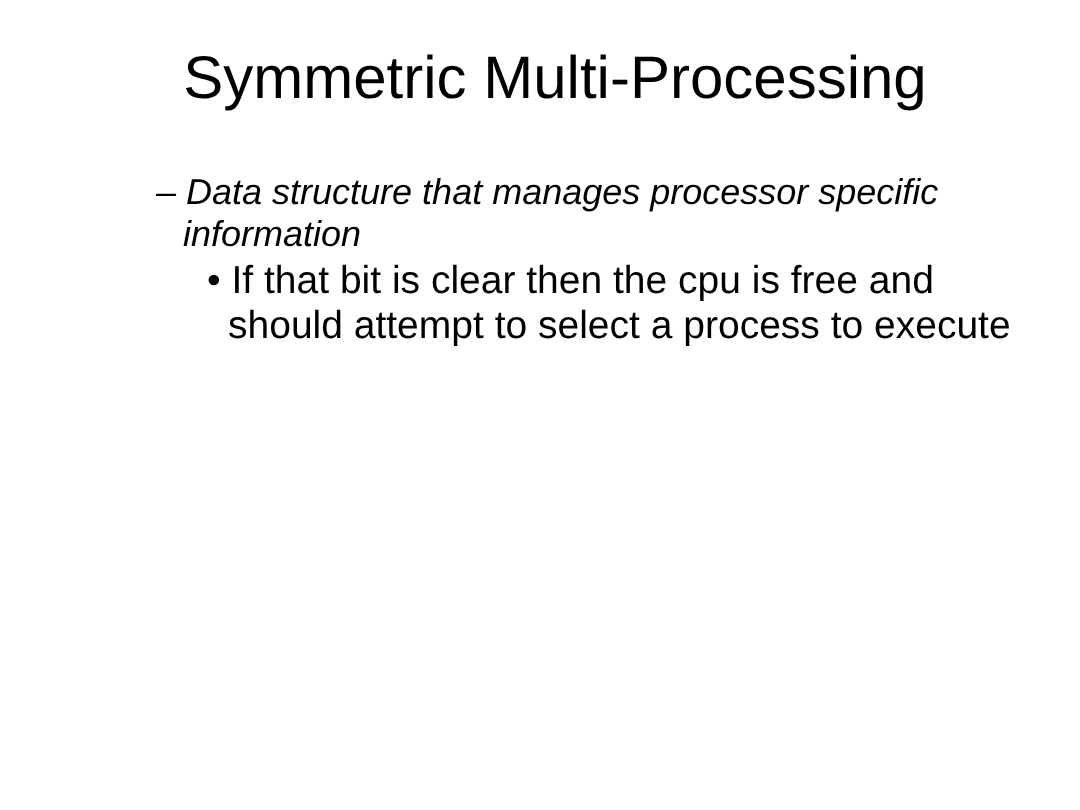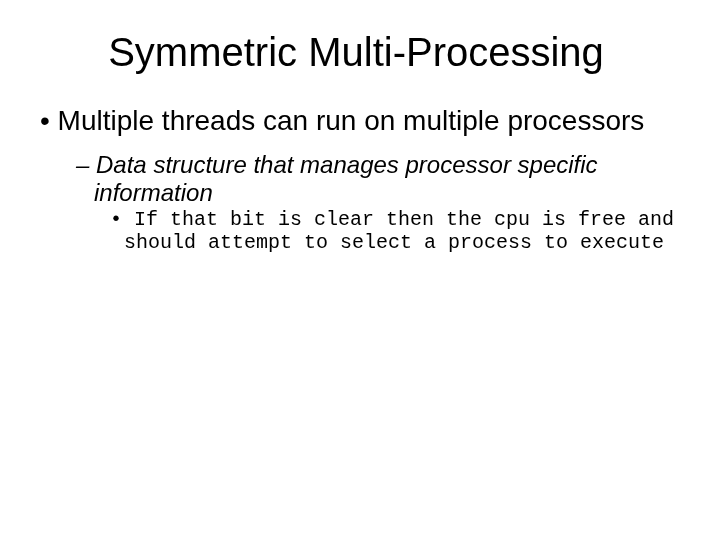--- a/index.html
+++ b/index.html
@@ -8,21 +8,21 @@
       width: 720px;
       height: 540px;
       background: #ffffff;
       font-family: Arial, Helvetica, sans-serif;
       color: #000000;
       overflow: hidden;
     }
     .slide {
       width: 720px;
       height: 436px;
-      padding: 20px 40px 40px 32px;
+      padding: 20px 40px 40px 60px;
       box-sizing: border-box;
     }
     .title {
       font-size: 40px;
       font-weight: normal;
       text-align: center;
       margin: 10px 0 30px 0;
     }
     .level1 {
       font-size: 28px;
@@ -39,37 +39,35 @@
       margin: 2px 0 2px 0;
       padding-left: 62px;
       text-indent: -18px;
       line-height: 1.15;
       font-style: italic;
     }
     .level2::before {
       content: "– ";
     }
     .level3 {
-      font-size: 20px;
+      font-size: 26px;
       margin: 2px 0 2px 0;
       padding-left: 92px;
       text-indent: -14px;
       line-height: 1.15;
-      font-family: Liberation Mono, monospace;
     }
     .level3::before {
       content: "• ";
     }
     .spacer {
       height: 8px;
     }
   </style>
 </head>
 <body>
 
 <div class="slide">
   <h1 class="title">Symmetric Multi-Processing</h1>
 
-  <p class="level1">Multiple threads can run on multiple processors</p>
   <div class="spacer"></div>
   <p class="level2">Data structure that manages processor specific information</p>
   <p class="level3">If that bit is clear then the cpu is free and should attempt to select a process to execute</p>
 </div>
 
 </body></html>

